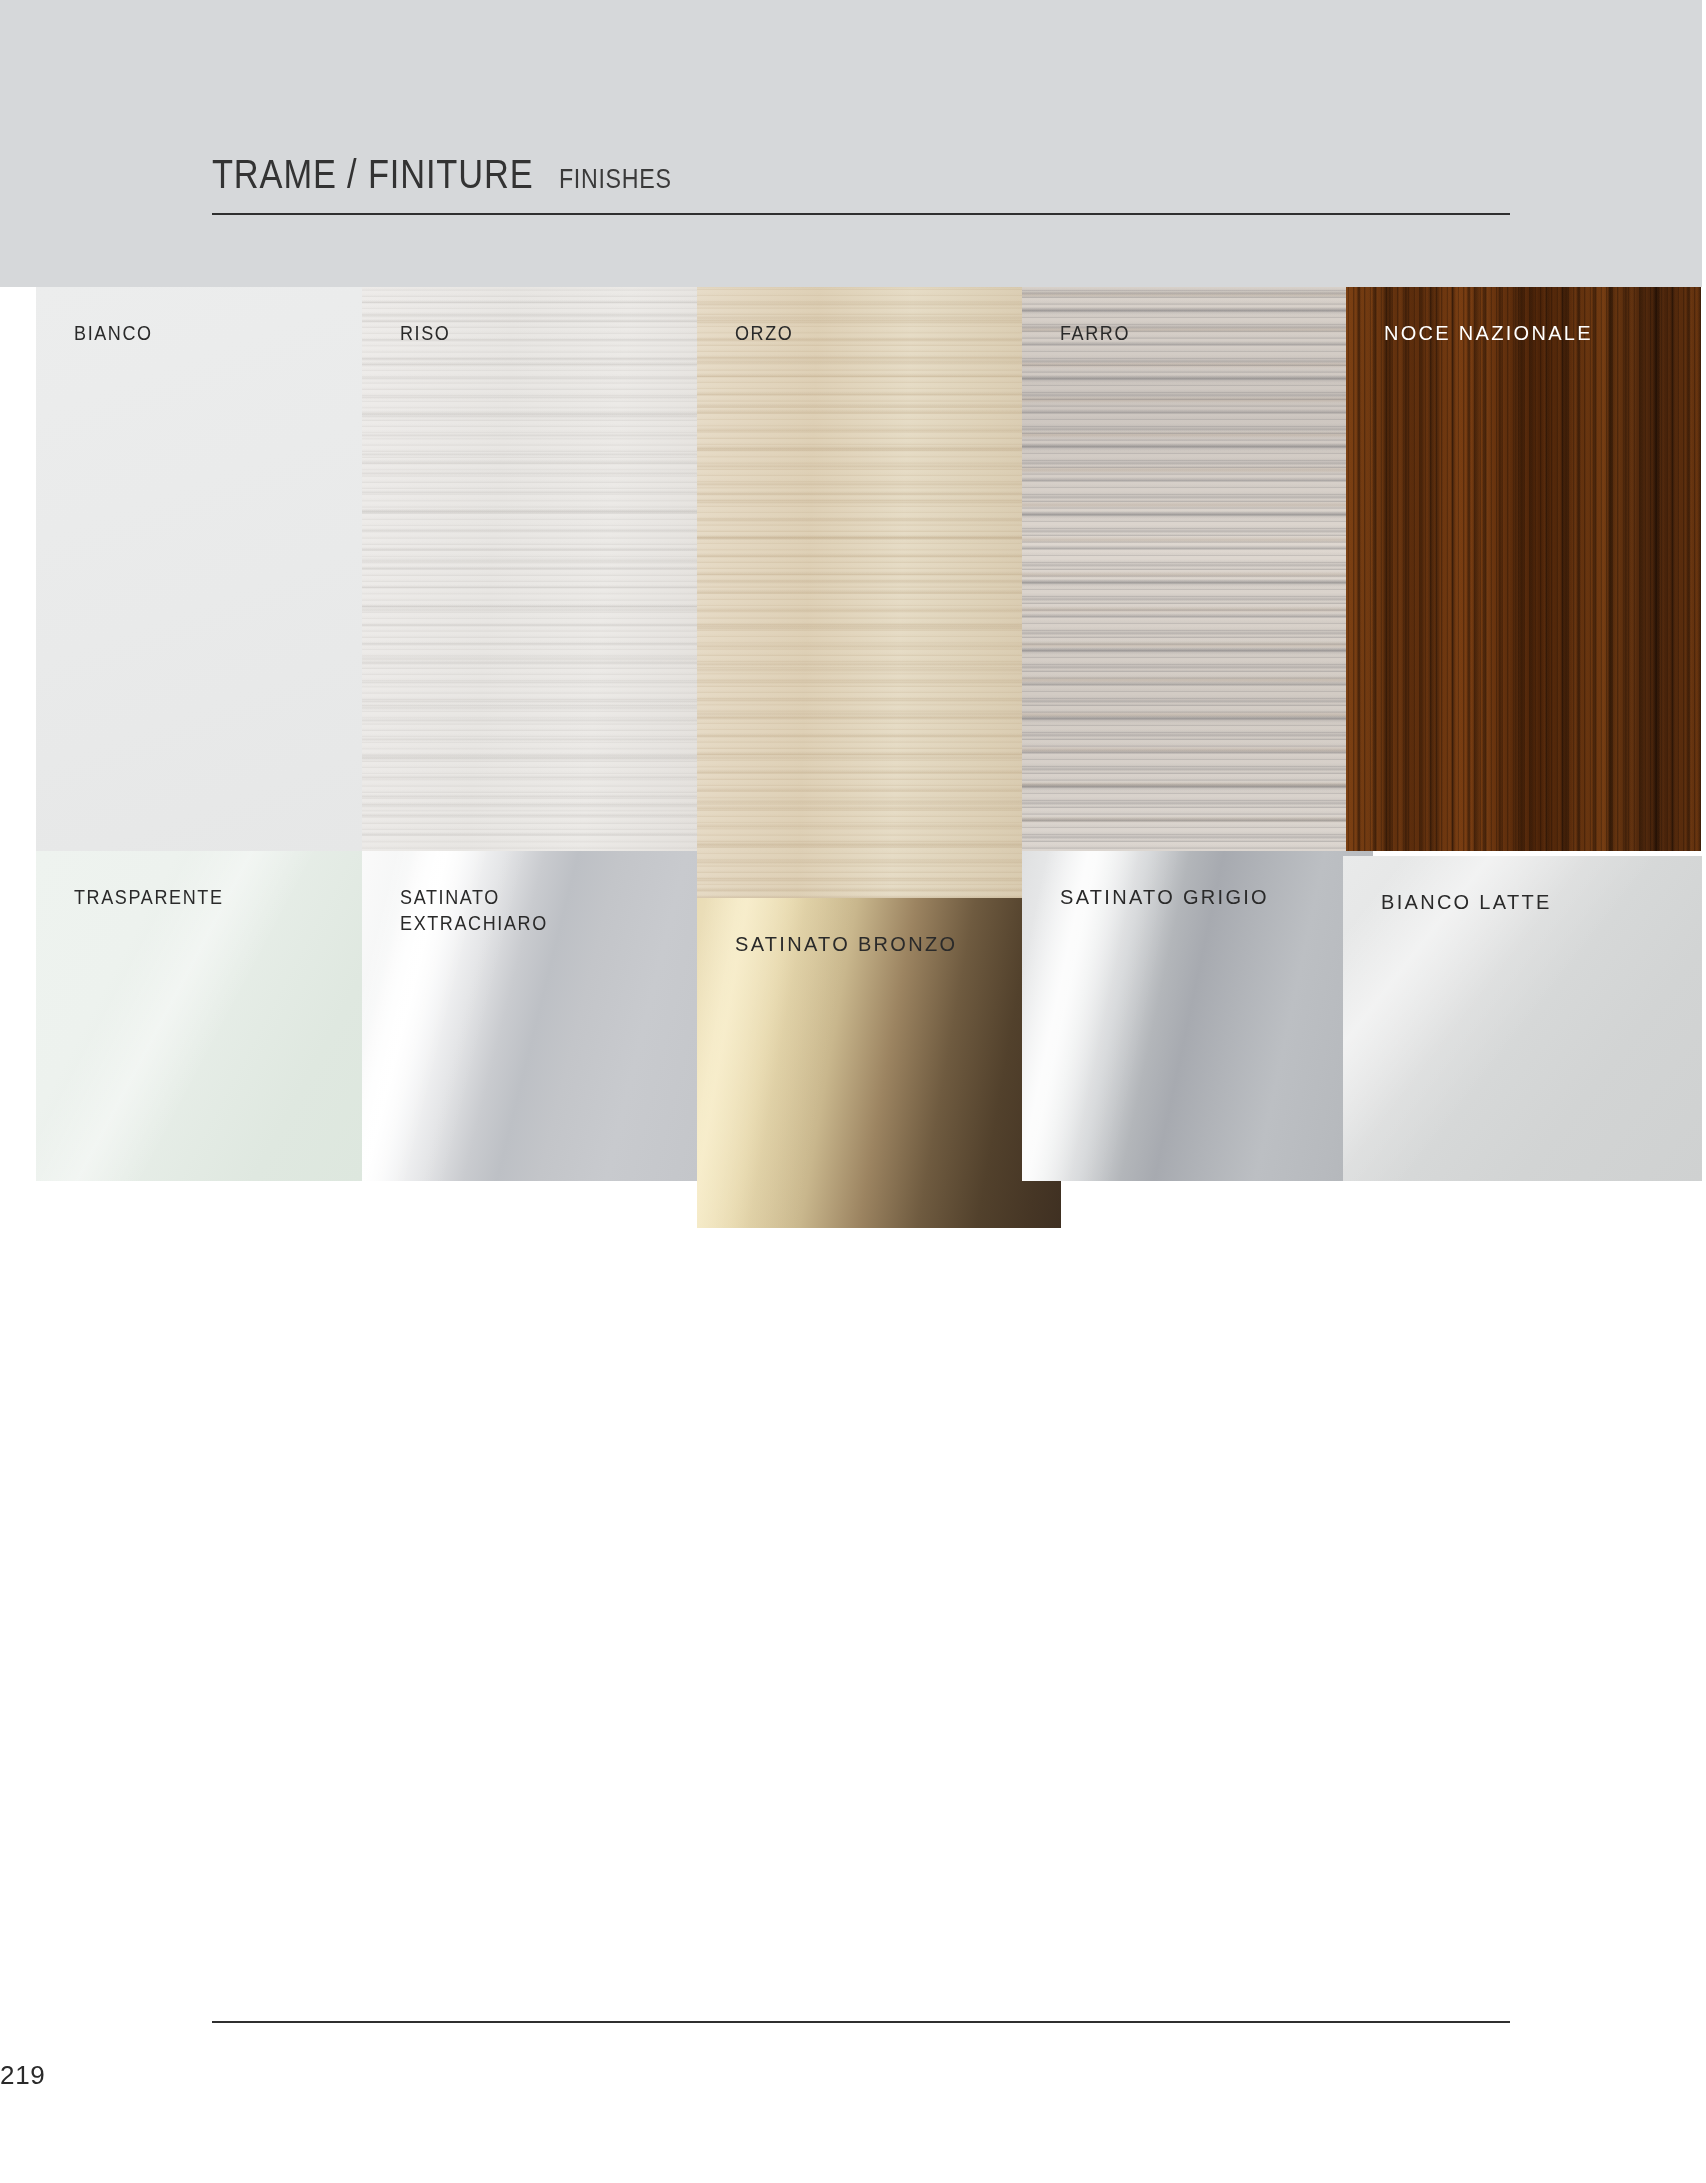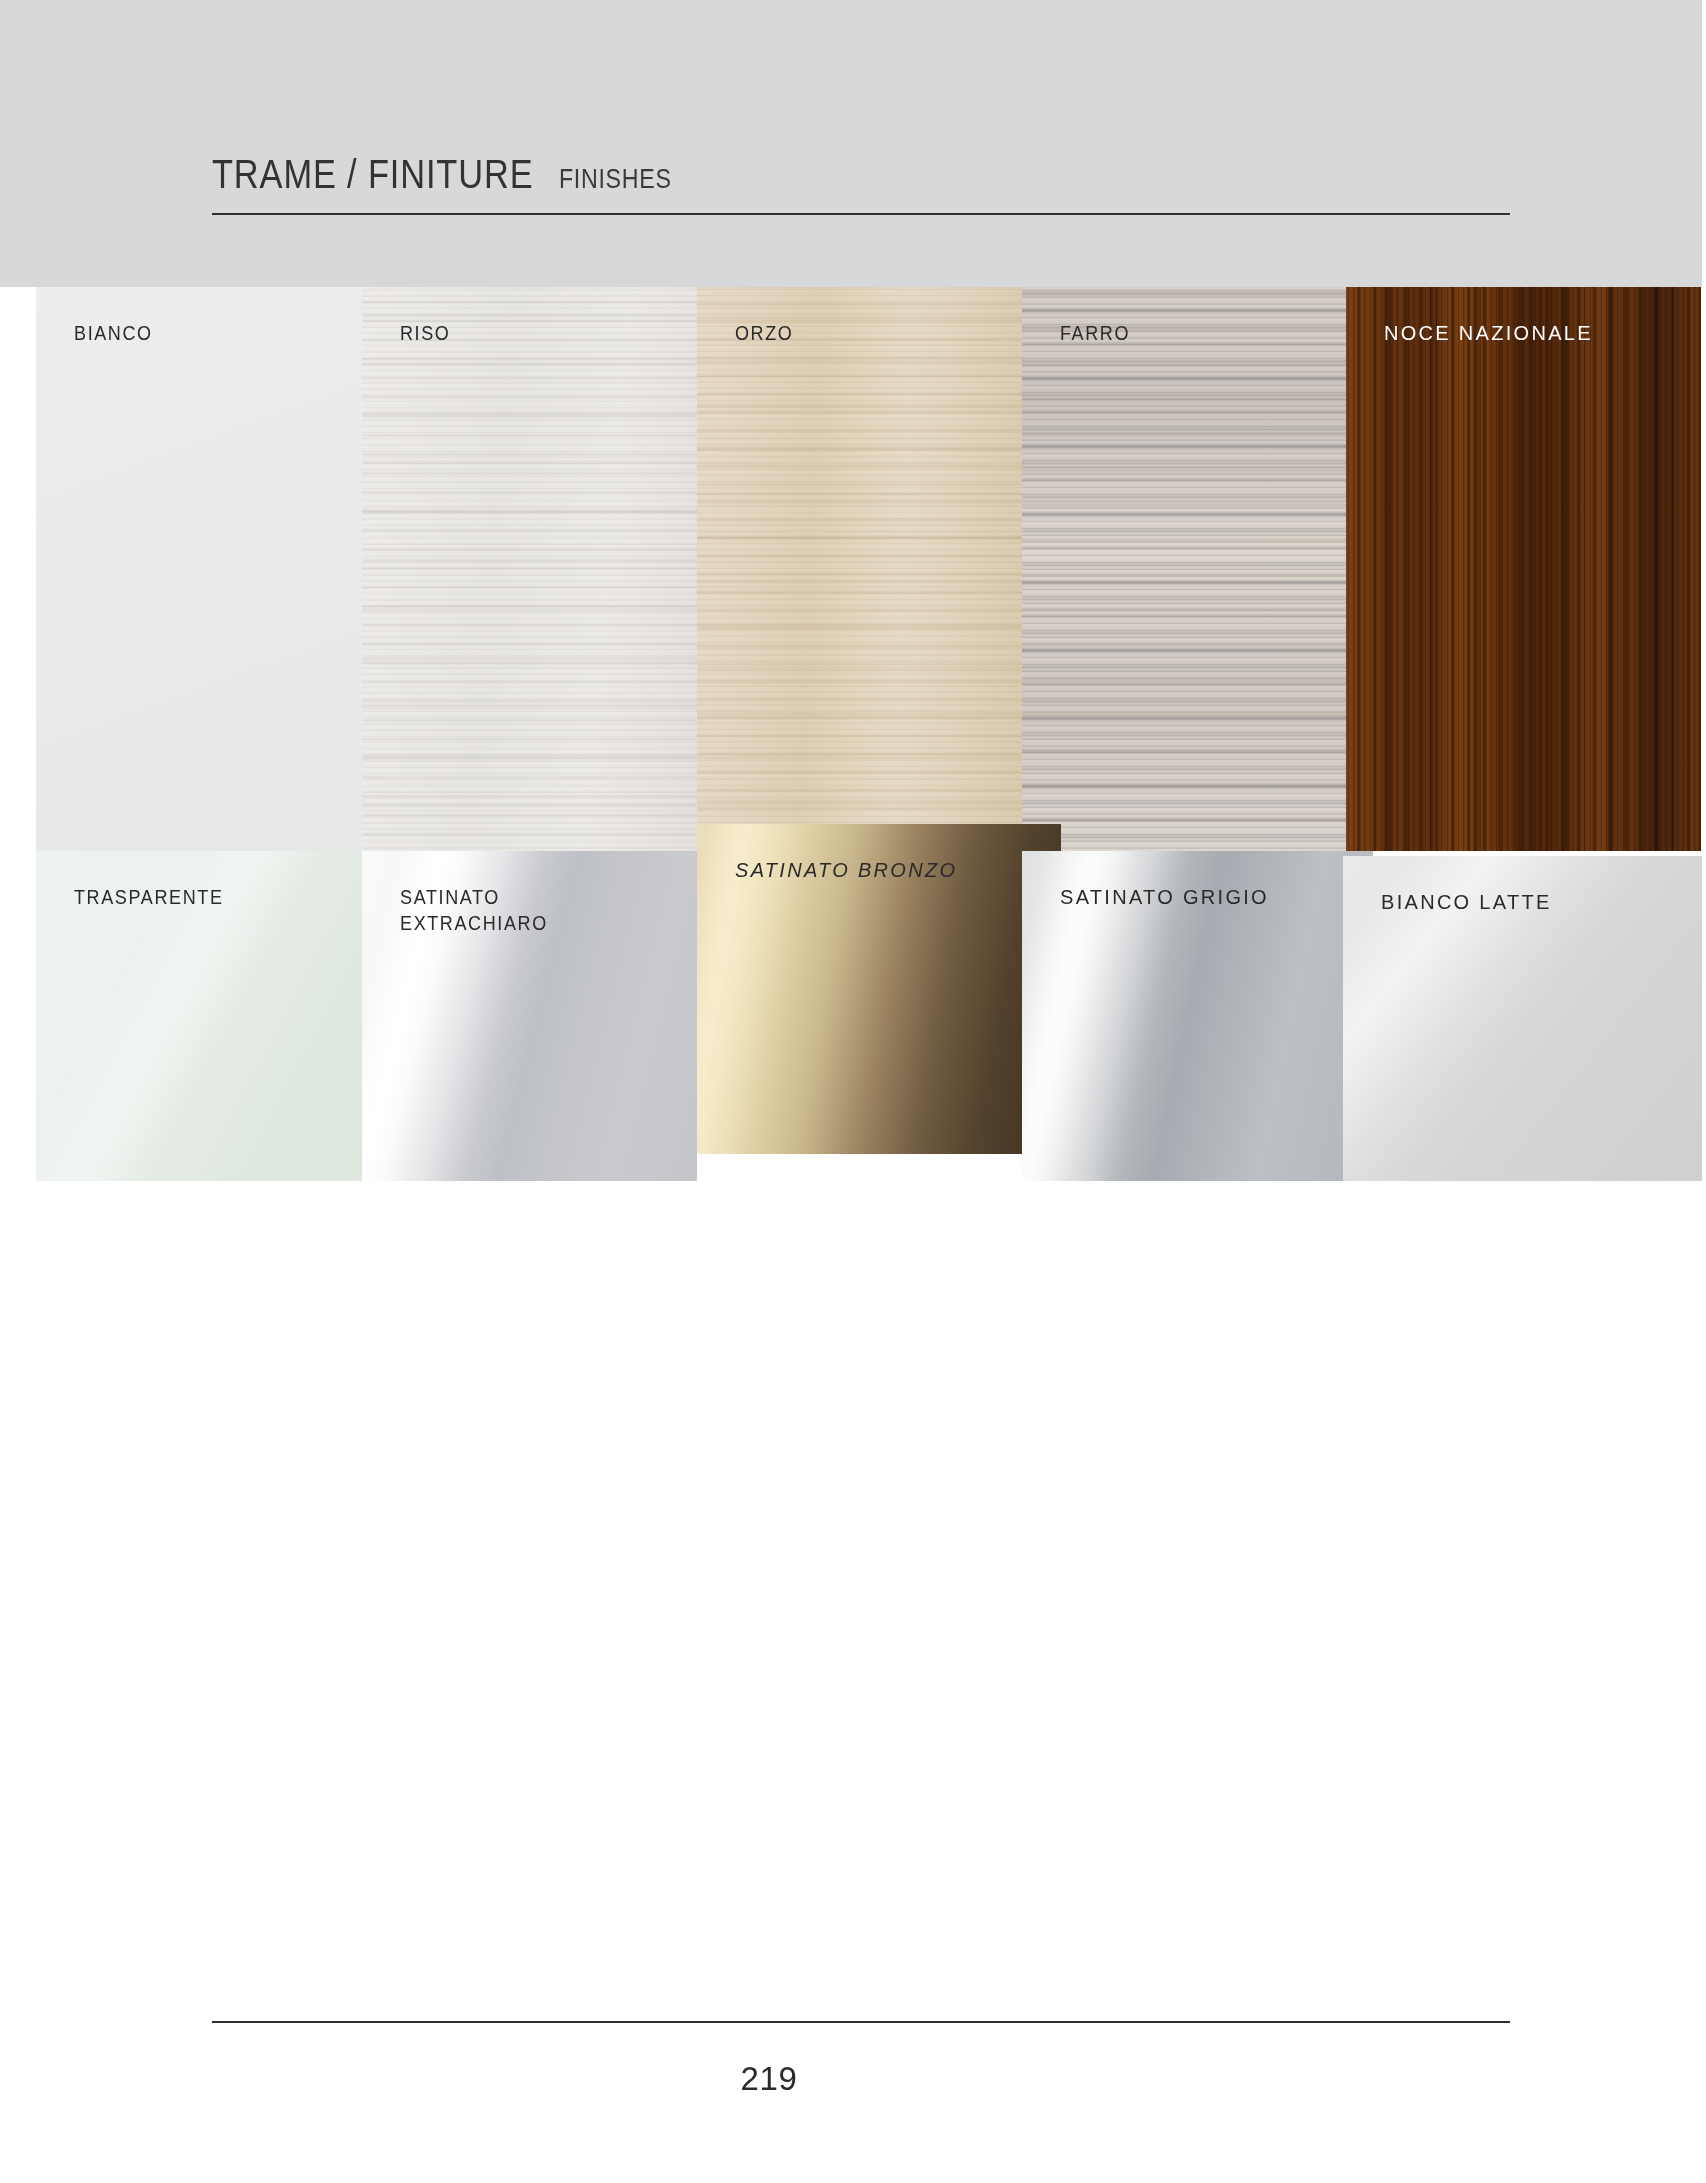--- a/index.html
+++ b/index.html
@@ -88,21 +88,21 @@
   
   .sw-bianco   { left: 36px;   top: 287px;  width: 327px; height: 564px; }
   .sw-riso     { left: 362px;  top: 287px;  width: 335px; height: 564px; }
   .sw-orzo     { left: 697px; top: 287px;  width: 325px; height: 644px; }
   .sw-farro    { left: 1022px; top: 287px;  width: 325px; height: 564px; }
   .sw-noce     { left: 1346px; top: 287px;  width: 355px; height: 564px; text-decoration: underline; }
 
   
   .sw-trasp    { left: 36px;   top: 851px; width: 327px; height: 330px; }
   .sw-extra    { left: 362px;  top: 851px; width: 335px; height: 330px; }
-  .sw-bronzo   { left: 697px; top: 824px; width: 364px; height: 330px; font-style: italic; }
+  .sw-bronzo   { left: 697px; top: 898px; width: 364px; height: 330px; }
   .sw-grigio   { left: 1022px; top: 851px; width: 321px; height: 330px; padding-left: 30px; }
   .sw-latte    { left: 1343px; top: 856px; width: 359px; height: 325px; }
 
   
 
   
   .tex-bianco {
     position: absolute; inset: 0;
     background:
       linear-gradient(160deg, #eceded 0%, #e9eaea 55%, #e6e7e7 100%);
@@ -335,23 +335,23 @@
     top: 2021px;
     width: 1298px;
     height: 2.1px;
     background: #2f2f2f;
   }
   .page-number {
     position: absolute;
     left: 0;
     top: 2060px;
     width: 1538px;
-    text-align: center;
+    text-align: left;
     font-family: "Liberation Sans", sans-serif;
-    font-size: 33px;
+    font-size: 26px;
     font-weight: 300;
     letter-spacing: 0.7px;
     color: #2a2a2a;
   }
 </style>
 </head>
 <body>
 
 <div class="header-band"></div>
 

